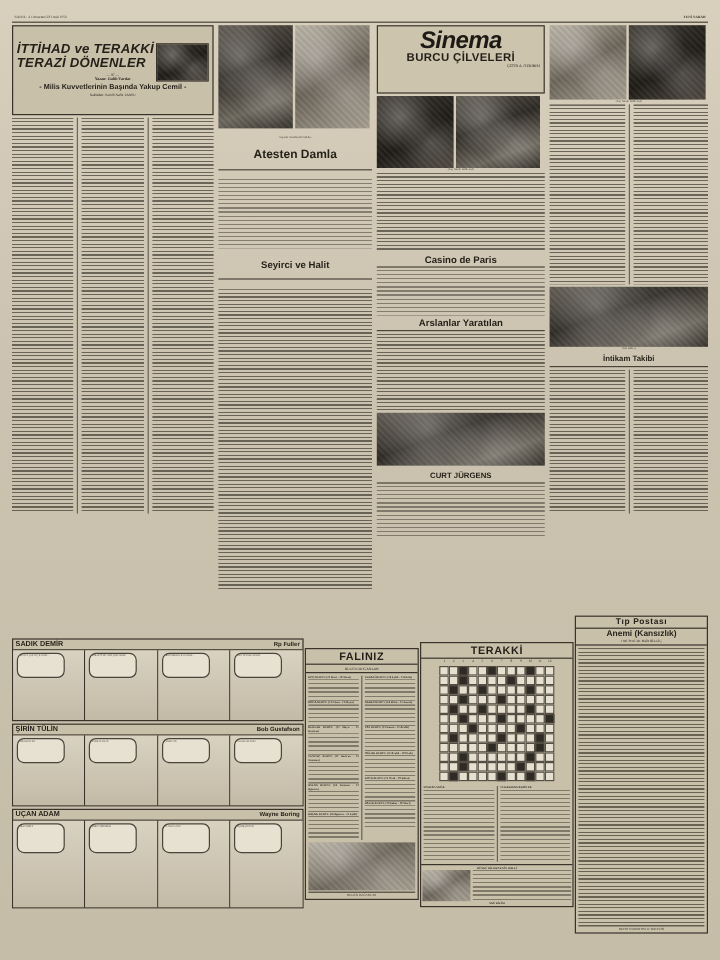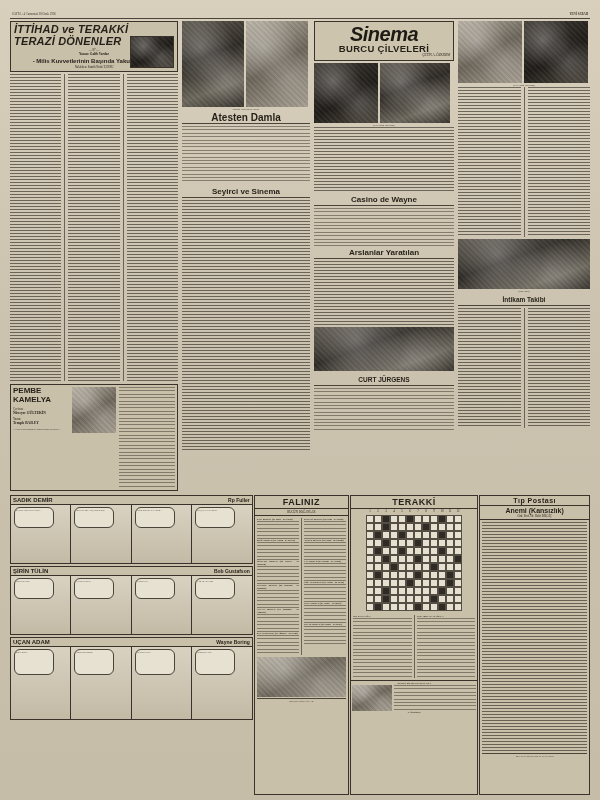--- a/index.html
+++ b/index.html
@@ -56,44 +56,44 @@
   .photo.light{background:linear-gradient(150deg,#b9b2a4 0%,#6e675c 50%,#a9a193 100%);}
   .photo.dark{background:linear-gradient(150deg,#403b34 0%,#201d19 55%,#524c43 100%);}
 
   
   .masthead{display:flex;justify-content:space-between;font-size:3px;color:#3b352c;padding:0 2px 2px 2px;}
   .topline{border-bottom:1px solid #4b443a;margin-bottom:2px;}
 
   
   .top{display:flex;gap:4px;height:470px;}
   .colA{width:168px;}
-  .colB{width:128px;}
+  .colB{width:128px;justify-content:space-between;}
   .colC{width:140px;}
   .colD{width:132px;}
 
   
   .banner{
-    border:1px solid #3a332b;background:#c9c0aa;padding:2px 3px;position:relative;
+    border:1px solid #3a332b;background:#c9c0aa;padding:14px 3px;position:relative;
   }
   .banner h1{
     margin:0;font-family:"Liberation Sans",sans-serif;font-weight:bold;
     font-size:11px;line-height:11.5px;letter-spacing:.2px;color:#241f18;
     font-style:italic;
   }
   .banner .subl{font-size:3px;text-align:center;margin-top:1px;}
   .banner .byline{font-size:3.4px;text-align:center;font-weight:bold;}
   .banner .headline2{
     font-family:"Liberation Sans",sans-serif;font-weight:bold;font-size:6px;
     text-align:center;margin-top:2px;
   }
   .bannerphoto{position:absolute;right:3px;top:14px;width:42px;height:30px;border:1px solid #3a332b;}
 
   
   .sinema{
-    border:1px solid #3a332b;background:#cdc4ae;padding:2px 3px 3px 3px;
+    border:1px solid #3a332b;background:#cdc4ae;padding:2px 3px 20px 3px;
   }
   .sinema .logo{
     font-family:"Liberation Sans",sans-serif;font-style:italic;font-weight:bold;
     font-size:20px;line-height:20px;color:#1d1a15;letter-spacing:-.5px;text-align:center;
   }
   .sinema .sub{
     font-family:"Liberation Sans",sans-serif;font-weight:bold;font-size:9.5px;
     line-height:10px;text-align:center;color:#241f18;letter-spacing:.3px;
   }
   .sinema .auth{font-size:3.2px;text-align:right;margin-top:-1px;}
@@ -101,21 +101,21 @@
   .secthead{
     font-family:"Liberation Sans",sans-serif;font-weight:bold;
     font-size:8px;line-height:9px;text-align:center;margin:2px 0 1px 0;
   }
   .secthead.sm{font-size:6.5px;}
   .secthead.xl{font-size:10px;}
 
   .capt{font-size:2.3px;text-align:center;color:#3a342b;margin:1px 0;}
 
   
-  .bottom{display:flex;gap:1px;margin-top:4px;height:300px;}
+  .bottom{display:flex;gap:1px;margin-top:4px;height:300px;align-items:center;}
   .comics{width:250px;}
   .comicrow{border:1px solid #3a332b;margin-bottom:2px;background:#c9c0aa;}
   .comictitle{
     font-family:"Liberation Sans",sans-serif;font-weight:bold;font-size:6px;
     padding:1px 2px;border-bottom:1px solid #3a332b;
   }
   .panels{display:flex;height:58px;}
   .panel{flex:1;border-right:1px solid #3a332b;position:relative;overflow:hidden;
     background:linear-gradient(180deg,#d9d2c1,#c3baa6);}
   .panel:last-child{border-right:none;}
@@ -175,64 +175,49 @@
       </div>
 
       <div class="row" style="gap:3px;margin-top:2px;height:330px;">
         <div class="lines" style="flex:1;height:100%;"></div>
         <div class="vrule"></div>
         <div class="lines" style="flex:1;height:100%;"></div>
         <div class="vrule"></div>
         <div class="lines" style="flex:1;height:100%;"></div>
       </div>
 
-      <div class="pembe" style="margin-top:3px;height:108px;">
-        <div class="row" style="gap:3px;">
-          <div class="col" style="width:56px;">
-            <div class="t">PEMBE</div>
-            <div class="t">KAMELYA</div>
-            <div style="font-size:3px;margin-top:3px;">Çeviren:</div>
-            <div style="font-size:3.6px;font-weight:bold;">Nüveyre GÜLTEKİN</div>
-            <div style="font-size:3px;margin-top:2px;">Yazan:</div>
-            <div style="font-size:3.6px;font-weight:bold;">Temple BAILEY</div>
-            <div class="tiny" style="margin-top:3px;">— Harp Havacılarından Bir Roman görmüş dizi hikâye...</div>
-          </div>
-          <div class="photo light" style="width:44px;height:46px;"></div>
-          <div class="lines sparse" style="flex:1;height:100px;"></div>
-        </div>
-      </div>
     </div>
 
     <div class="colB col">
       <div class="row" style="gap:2px;">
         <div class="photo" style="width:62px;height:86px;"></div>
         <div class="photo light" style="width:62px;height:86px;"></div>
       </div>
       <div class="capt">Vapurda Yaratılan Bir Hikâye</div>
       <div class="secthead xl">Atesten Damla</div>
       <div class="rule"></div>
       <div class="lines sparse" style="height:58px;margin-top:2px;"></div>
-      <div class="secthead" style="margin-top:3px;">Seyirci ve Sinema</div>
+      <div class="secthead" style="margin-top:3px;">Seyirci ve Halit</div>
       <div class="rule"></div>
       <div class="lines" style="height:250px;margin-top:2px;"></div>
     </div>
 
     <div class="colC col">
       <div class="sinema">
         <div class="logo">Sinema</div>
         <div class="sub">BURCU ÇİLVELERİ</div>
         <div class="auth">ÇETİN A. ÖZKIRIM</div>
       </div>
       <div class="row" style="gap:2px;margin-top:2px;">
         <div class="photo dark" style="width:64px;height:60px;"></div>
         <div class="photo" style="width:70px;height:60px;"></div>
       </div>
       <div class="capt">(Kay Nardo Hollivood)</div>
       <div class="lines" style="height:66px;"></div>
-      <div class="secthead">Casino de Wayne</div>
+      <div class="secthead">Casino de Paris</div>
       <div class="rule"></div>
       <div class="lines sparse" style="height:38px;margin-top:2px;"></div>
       <div class="secthead">Arslanlar Yaratılan</div>
       <div class="rule"></div>
       <div class="lines" style="height:64px;margin-top:2px;"></div>
       <div class="photo" style="height:44px;margin-top:2px;"></div>
       <div class="capt"></div>
       <div class="secthead sm">CURT JÜRGENS</div>
       <div class="rule"></div>
       <div class="lines sparse" style="height:44px;margin-top:2px;"></div>

